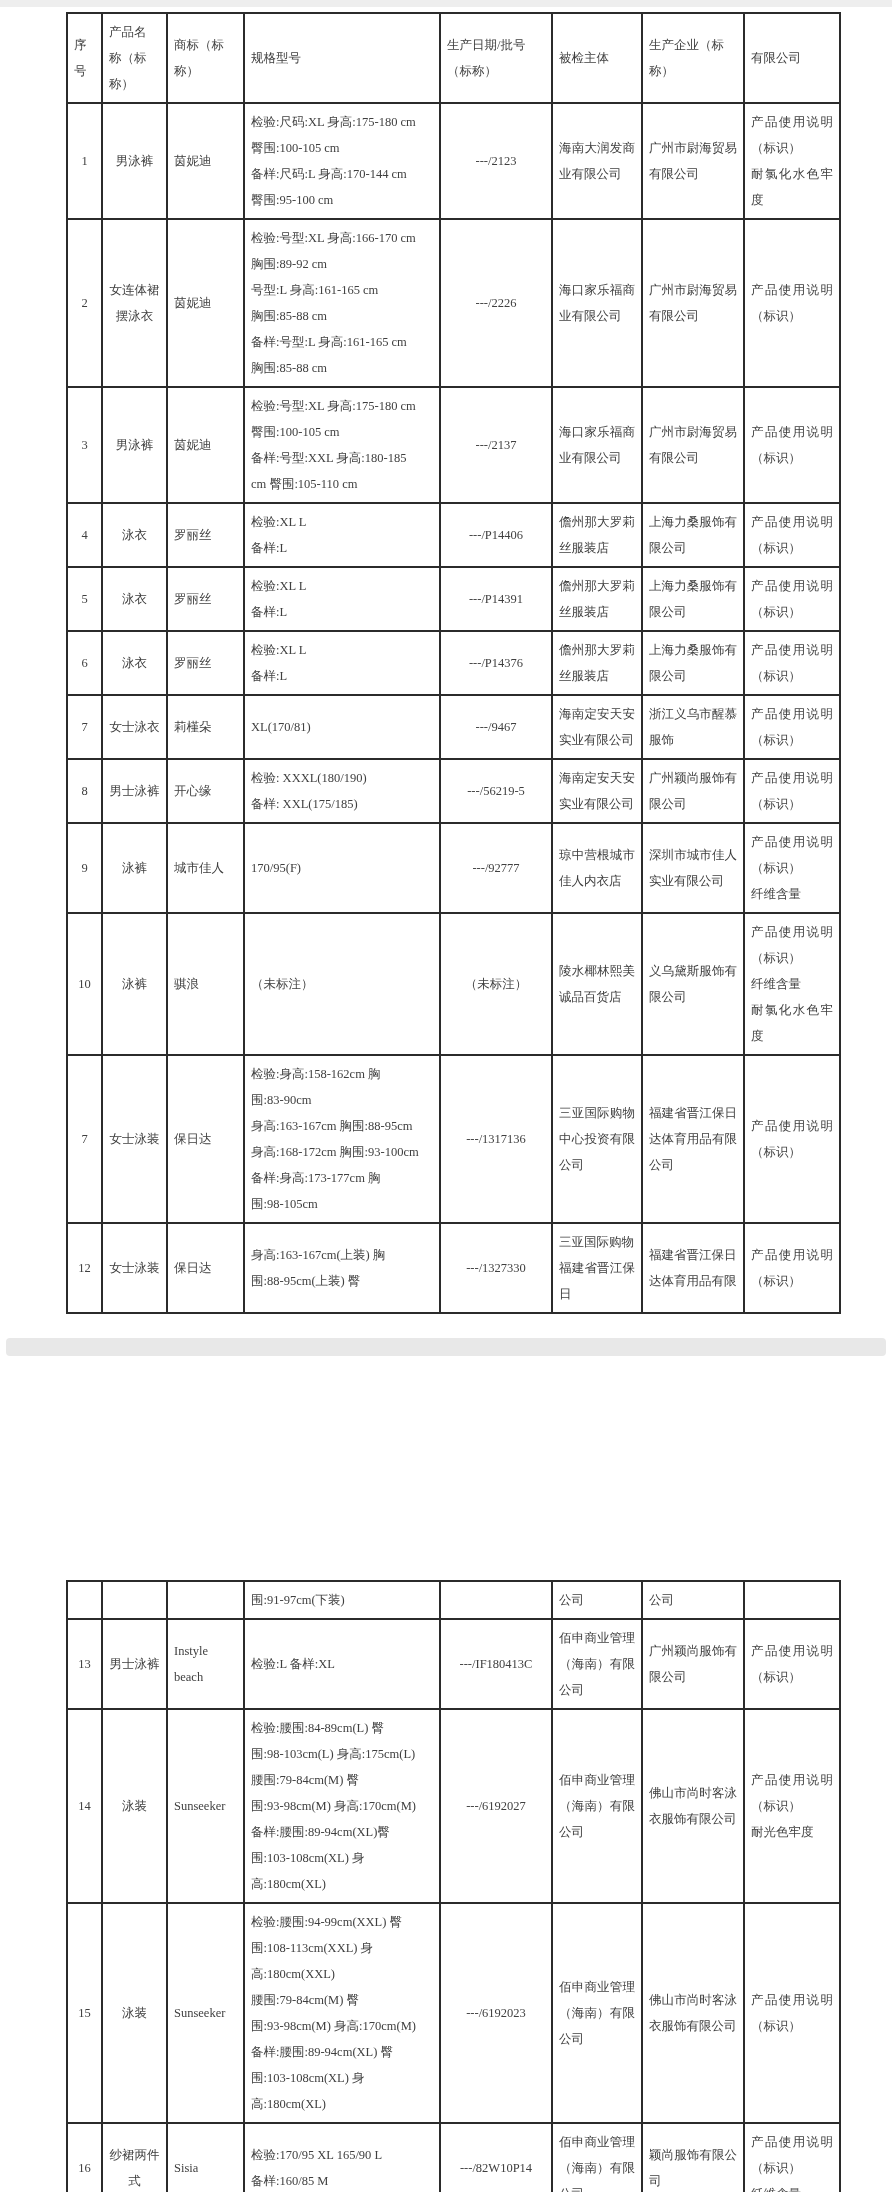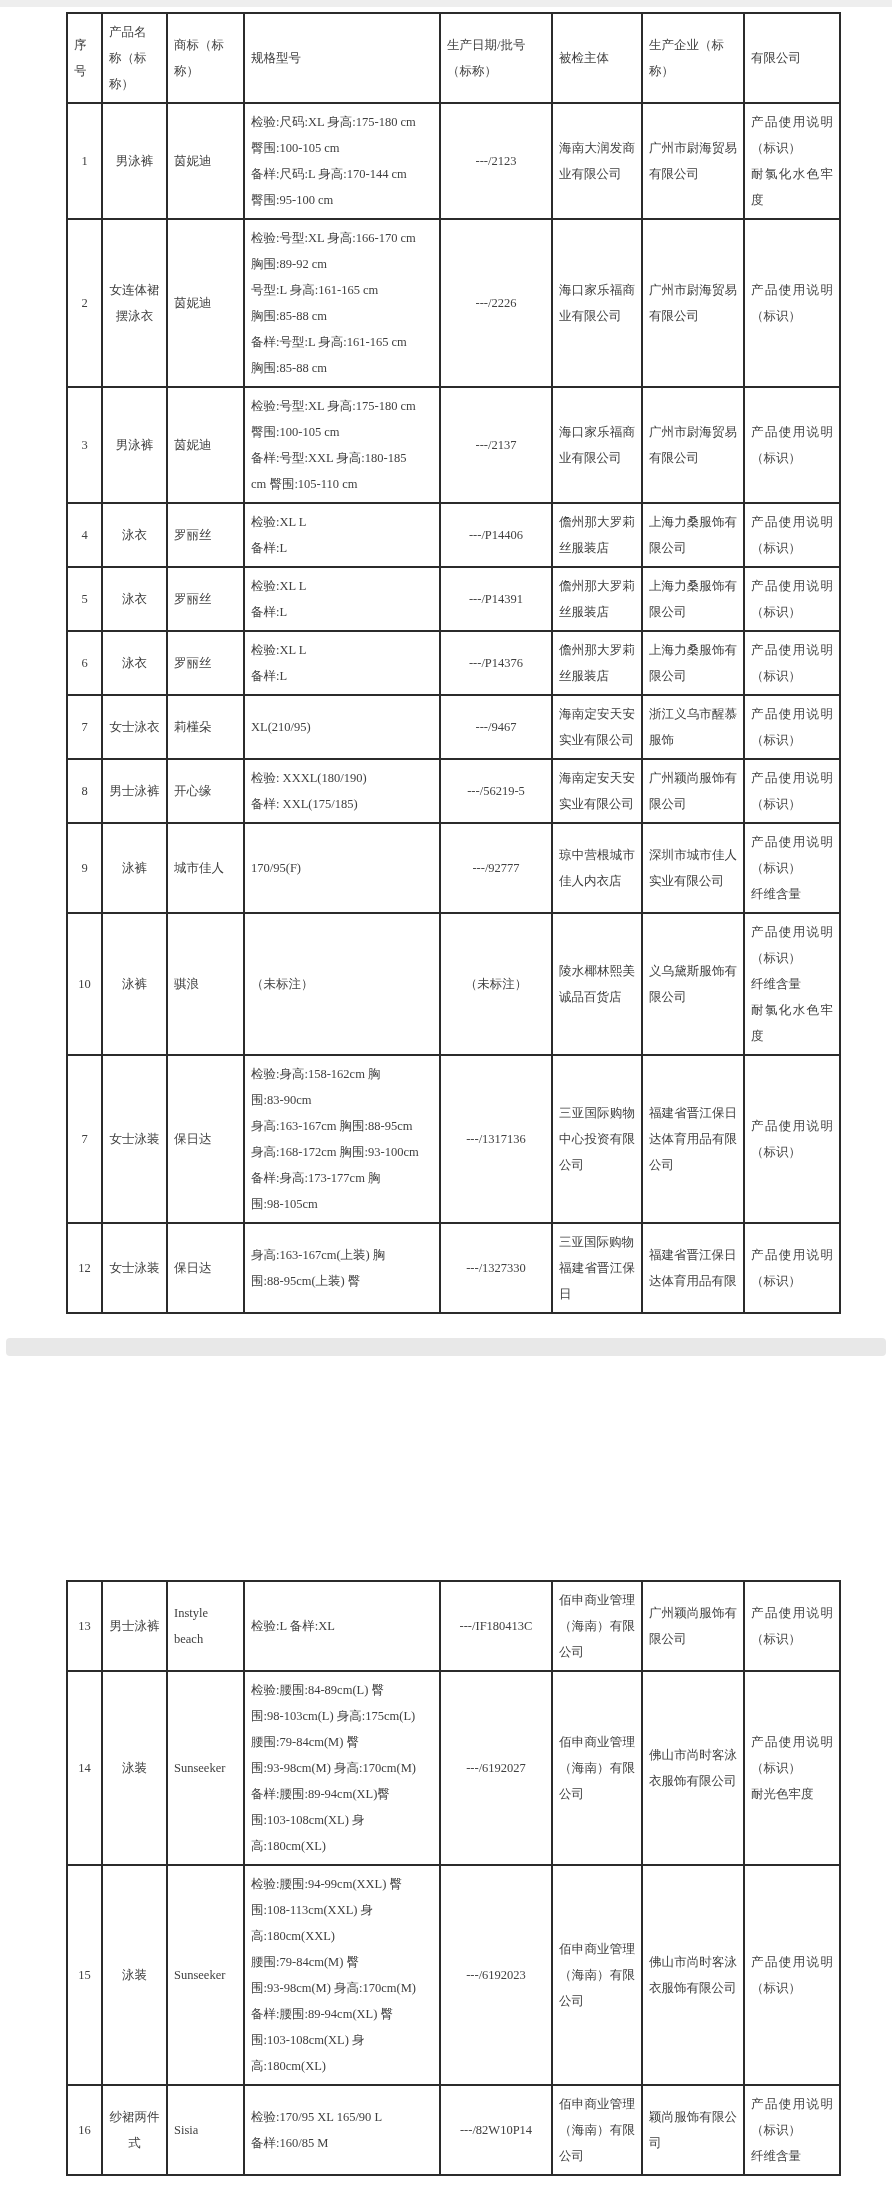--- a/index.html
+++ b/index.html
@@ -151,21 +151,21 @@
           <td class="c-batch">---/P14376</td>
           <td class="c-inspected">儋州那大罗莉丝服装店</td>
           <td class="c-producer">上海力桑服饰有限公司</td>
           <td class="c-defects">产品使用说明（标识）</td>
         </tr>
 
         <tr>
           <td class="c-seq">7</td>
           <td class="c-product">女士泳衣</td>
           <td class="c-brand">莉槿朵</td>
-          <td class="c-spec">XL(210/95)</td>
+          <td class="c-spec">XL(170/81)</td>
           <td class="c-batch">---/9467</td>
           <td class="c-inspected">海南定安天安实业有限公司</td>
           <td class="c-producer">浙江义乌市醒慕服饰</td>
           <td class="c-defects">产品使用说明（标识）</td>
         </tr>
 
         <tr>
           <td class="c-seq">8</td>
           <td class="c-product">男士泳裤</td>
           <td class="c-brand">开心缘</td>
@@ -243,20 +243,30 @@
         <col style="width:65px">
         <col style="width:77px">
         <col style="width:196px">
       <col style="width:112px">
         <col style="width:90px">
         <col style="width:102px">
         <col style="width:96px">
     </colgroup>
     <tbody>
 
+        <tr>
+          <td class="c-seq"></td>
+          <td class="c-product"></td>
+          <td class="c-brand"></td>
+          <td class="c-spec">围:91-97cm(下装)</td>
+          <td class="c-batch"></td>
+          <td class="c-inspected">公司</td>
+          <td class="c-producer">公司</td>
+          <td class="c-defects"></td>
+        </tr>
 
         <tr>
           <td class="c-seq">13</td>
           <td class="c-product">男士泳裤</td>
           <td class="c-brand">Instyle beach</td>
           <td class="c-spec">检验:L 备样:XL</td>
           <td class="c-batch">---/IF180413C</td>
           <td class="c-inspected">佰申商业管理（海南）有限公司</td>
           <td class="c-producer">广州颖尚服饰有限公司</td>
           <td class="c-defects">产品使用说明（标识）</td>

